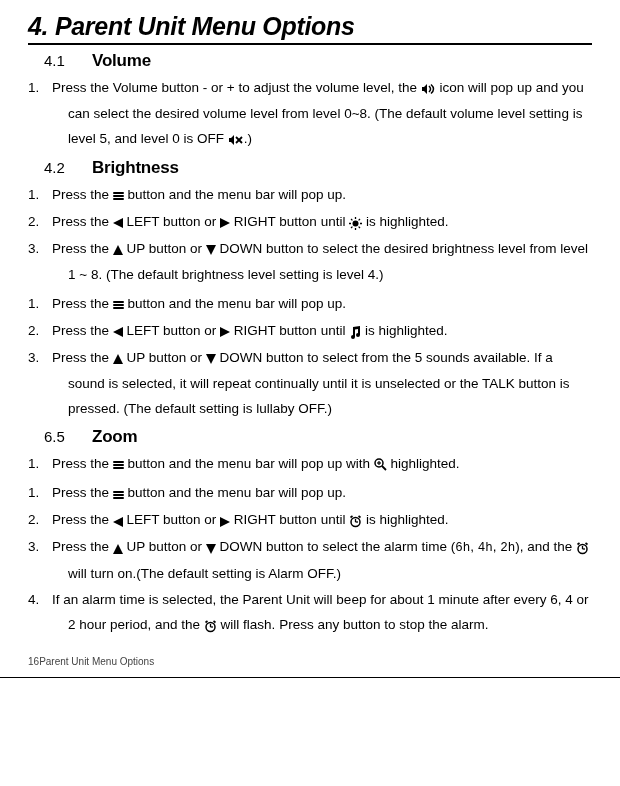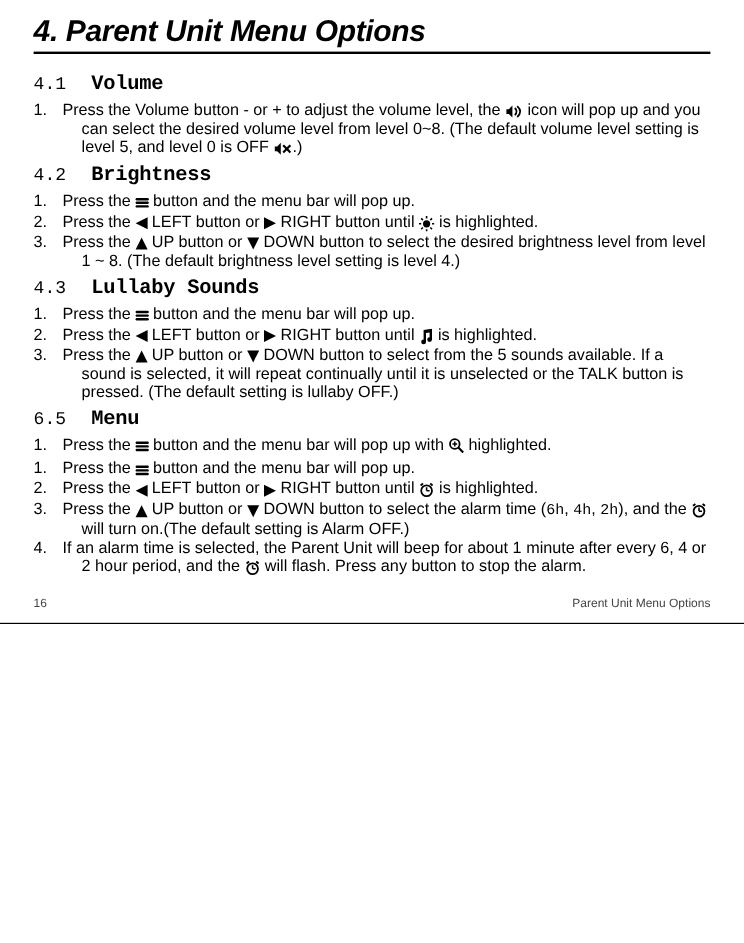--- a/index.html
+++ b/index.html
@@ -13,47 +13,46 @@
   .page {
     padding: 12px 28px 6px 28px;
     box-sizing: border-box;
   }
   .main-title {
     font-size: 25px;
     font-weight: 700;
     font-style: italic;
     border-bottom: 2px solid #000;
     padding-bottom: 2px;
-    margin-bottom: 16px;
+    margin-bottom: 6px;
     letter-spacing: -0.3px;
   }
   .sec-head {
-    margin: 6px 0 4px 0;
-    font-family: Liberation Mono, monospace;
+    margin: 6px 0 4px 16px;
   }
   .sec-num {
     font-size: 15px;
     font-weight: 400;
     display: inline-block;
     width: 48px;
   }
   .sec-title {
     font-size: 17px;
     font-weight: 700;
     display: inline-block;
     letter-spacing: -0.2px;
   }
   ol.steps {
     list-style: none;
     margin: 0 0 4px 0;
     padding: 0;
   }
   ol.steps li {
     font-size: 13.5px;
-    line-height: 15px;
+    line-height: 25px;
     padding-left: 40px;
     text-indent: -40px;
     margin-bottom: 1px;
   }
   ol.steps li .num {
     display: inline-block;
     width: 18px;
     text-align: left;
     text-indent: 0;
     padding-right: 6px;
@@ -101,21 +100,20 @@
     display:block;
     width:11px;
     height:2px;
     background:#000;
     margin:1px 0;
     border-radius:1px;
   }
   svg { vertical-align:middle; }
   .footer {
     display:flex;
-    justify-content:space-between;
     font-size:10px;
     color:#444;
     padding: 8px 28px 10px 28px;
     border-bottom: 1px solid #000;
   }
 </style>
 </head>
 <body>
 
 <div class="page">
@@ -144,29 +142,28 @@
                   <line x1="0" y1="6.5" x2="2" y2="6.5"></line>
                   <line x1="11" y1="6.5" x2="13" y2="6.5"></line>
                   <line x1="2" y1="2" x2="3.4" y2="3.4"></line>
                   <line x1="9.6" y1="9.6" x2="11" y2="11"></line>
                   <line x1="2" y1="11" x2="3.4" y2="9.6"></line>
                   <line x1="9.6" y1="3.4" x2="11" y2="2"></line>
                 </g>
               </svg></span> is highlighted.</span></li>
         <li><span class="num">3.</span><span class="txt">Press the <span class="ico"><span class="tri-up"></span></span> UP button or <span class="ico"><span class="tri-down"></span></span> DOWN button to select the desired brightness level from level 1 ~ 8. (The default brightness level setting is level 4.)</span></li>
       </ol>
-      <div class="sec-head"><span class="sec-num">4.3</span><span class="sec-title">Lullaby Sounds</span></div>
       <ol class="steps">
         <li><span class="num">1.</span><span class="txt">Press the <span class="ico"><span class="menu-bars"><span></span><span></span><span></span></span></span> button and the menu bar will pop up.</span></li>
         <li><span class="num">2.</span><span class="txt">Press the <span class="ico"><span class="tri-left"></span></span> LEFT button or <span class="ico"><span class="tri-right"></span></span> RIGHT button until <span class="ico"><svg width="12" height="13">
                 <path d="M4 1 L11 0 V9 A2 2 0 1 1 9 7 V3 L6 3.5 V11 A2 2 0 1 1 4 9 Z" fill="#000"></path>
               </svg></span> is highlighted.</span></li>
         <li><span class="num">3.</span><span class="txt">Press the <span class="ico"><span class="tri-up"></span></span> UP button or <span class="ico"><span class="tri-down"></span></span> DOWN button to select from the 5 sounds available. If a sound is selected, it will repeat continually until it is unselected or the TALK button is pressed. (The default setting is lullaby OFF.)</span></li>
       </ol>
-      <div class="sec-head"><span class="sec-num">6.5</span><span class="sec-title">Menu</span></div>
+      <div class="sec-head"><span class="sec-num">6.5</span><span class="sec-title">Zoom</span></div>
       <ol class="steps">
         <li><span class="num">1.</span><span class="txt">Press the <span class="ico"><span class="menu-bars"><span></span><span></span><span></span></span></span> button and the menu bar will pop up with <span class="ico"><svg width="13" height="13">
                 <circle cx="5" cy="5" r="4" stroke="#000" stroke-width="1.5" fill="none"></circle>
                 <line x1="8" y1="8" x2="12" y2="12" stroke="#000" stroke-width="1.8"></line>
                 <line x1="5" y1="3" x2="5" y2="7" stroke="#000" stroke-width="1.2"></line>
                 <line x1="3" y1="5" x2="7" y2="5" stroke="#000" stroke-width="1.2"></line>
               </svg></span> highlighted.</span></li>
       </ol>
       <ol class="steps">
         <li><span class="num">1.</span><span class="txt">Press the <span class="ico"><span class="menu-bars"><span></span><span></span><span></span></span></span> button and the menu bar will pop up.</span></li>

